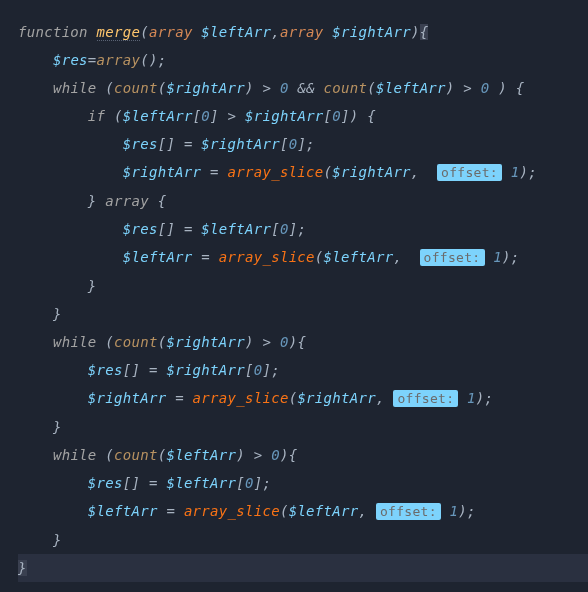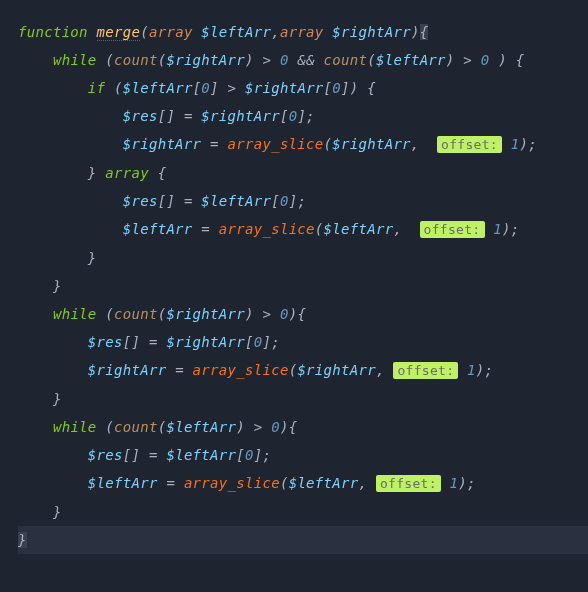--- a/index.html
+++ b/index.html
@@ -17,40 +17,41 @@
       width: 588px;
       height: 592px;
       overflow: hidden;
       font-style: italic;
       letter-spacing: 0.3px;
     }
     .line {
       white-space: pre;
       display: block;
     }
-    .kw { color: #84cc16; font-style: italic; }
+    .kw { color: #a3a3a3; font-style: italic; }
     .fn { color: #ffc66d; font-style: italic; border-bottom: 1px dotted #5a6374; margin-top: 28px; }
     .paren { color: #a8b3c1; }
     .type { color: #d68956; font-style: italic; }
     .var { color: #7dd3fc; font-style: italic; }
     .punct { color: #a8b3c1; }
     .brace { color: #a8b3c1; }
     .brace-hl { background-color: #3a4050; color: #a8b3c1; }
     .func { color: #b89261; font-style: italic; }
     .func-bi { color: #f97316; }
     .num { color: #6897bb; font-style: italic; }
     .op { color: #a8b3c1; }
-    .hint { color: #6b6b6b; font-style: normal; font-size: 13px; background-color: #bef264; padding: 1px 4px; border-radius: 2px; }
+    .hint { color: #6b6b6b; font-style: normal; font-size: 13px; background-color: #7dd3fc; padding: 1px 4px; border-radius: 2px; }
     .cursor-line { background-color: #2a3040; }
   </style>
 </head>
 <body>
 
 <div>
 <span class="line"><span class="kw">function</span> <span class="fn">merge</span><span class="paren">(</span><span class="type">array</span> <span class="var">$leftArr</span><span class="punct">,</span><span class="type">array</span> <span class="var">$rightArr</span><span class="paren">)</span><span class="brace-hl">{</span></span>
+<span class="line">    <span class="var">$res</span><span class="op">=</span><span class="func">array</span><span class="punct">();</span></span>
 <span class="line">    <span class="kw">while</span> <span class="paren">(</span><span class="func">count</span><span class="paren">(</span><span class="var">$rightArr</span><span class="paren">)</span> <span class="op">&gt;</span> <span class="num">0</span> <span class="op">&amp;&amp;</span> <span class="func">count</span><span class="paren">(</span><span class="var">$leftArr</span><span class="paren">)</span> <span class="op">&gt;</span> <span class="num">0</span> <span class="paren">)</span> <span class="brace">{</span></span>
 <span class="line">        <span class="kw">if</span> <span class="paren">(</span><span class="var">$leftArr</span><span class="punct">[</span><span class="num">0</span><span class="punct">]</span> <span class="op">&gt;</span> <span class="var">$rightArr</span><span class="punct">[</span><span class="num">0</span><span class="punct">]</span><span class="paren">)</span> <span class="brace">{</span></span>
 <span class="line">            <span class="var">$res</span><span class="punct">[]</span> <span class="op">=</span> <span class="var">$rightArr</span><span class="punct">[</span><span class="num">0</span><span class="punct">]</span><span class="punct">;</span></span>
 <span class="line">            <span class="var">$rightArr</span> <span class="op">=</span> <span class="func-bi">array_slice</span><span class="paren">(</span><span class="var">$rightArr</span><span class="punct">,</span>  <span class="hint">offset:</span> <span class="num">1</span><span class="paren">)</span><span class="punct">;</span></span>
 <span class="line">        <span class="brace">}</span> <span class="kw">array</span> <span class="brace">{</span></span>
 <span class="line">            <span class="var">$res</span><span class="punct">[]</span> <span class="op">=</span> <span class="var">$leftArr</span><span class="punct">[</span><span class="num">0</span><span class="punct">]</span><span class="punct">;</span></span>
 <span class="line">            <span class="var">$leftArr</span> <span class="op">=</span> <span class="func-bi">array_slice</span><span class="paren">(</span><span class="var">$leftArr</span><span class="punct">,</span>  <span class="hint">offset:</span> <span class="num">1</span><span class="paren">)</span><span class="punct">;</span></span>
 <span class="line">        <span class="brace">}</span></span>
 <span class="line">    <span class="brace">}</span></span>
 <span class="line">    <span class="kw">while</span> <span class="paren">(</span><span class="func">count</span><span class="paren">(</span><span class="var">$rightArr</span><span class="paren">)</span> <span class="op">&gt;</span> <span class="num">0</span><span class="paren">)</span><span class="brace">{</span></span>

